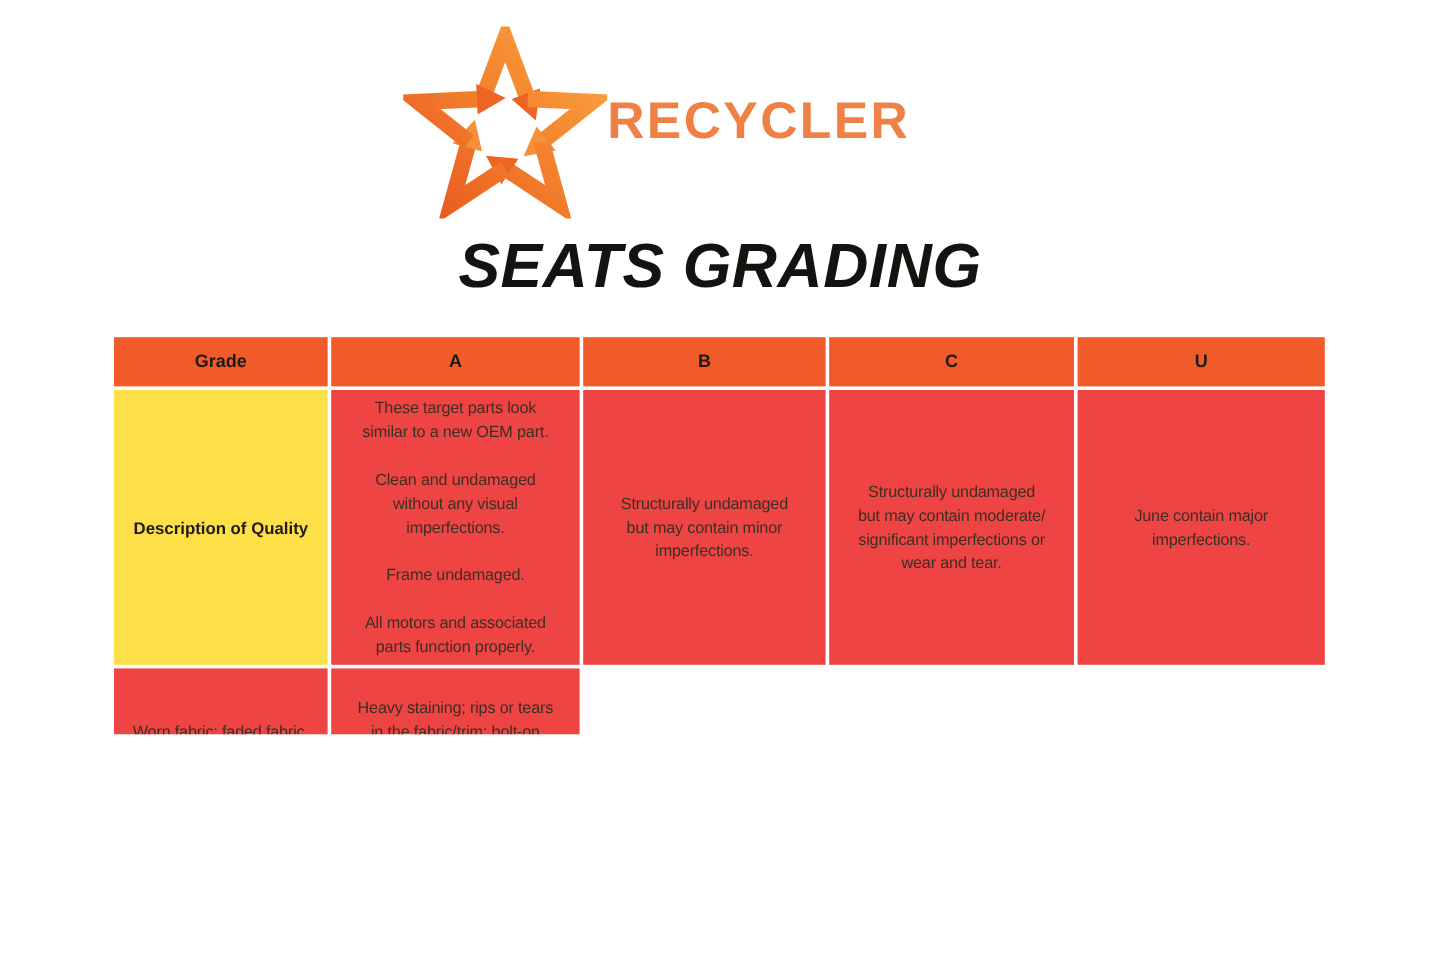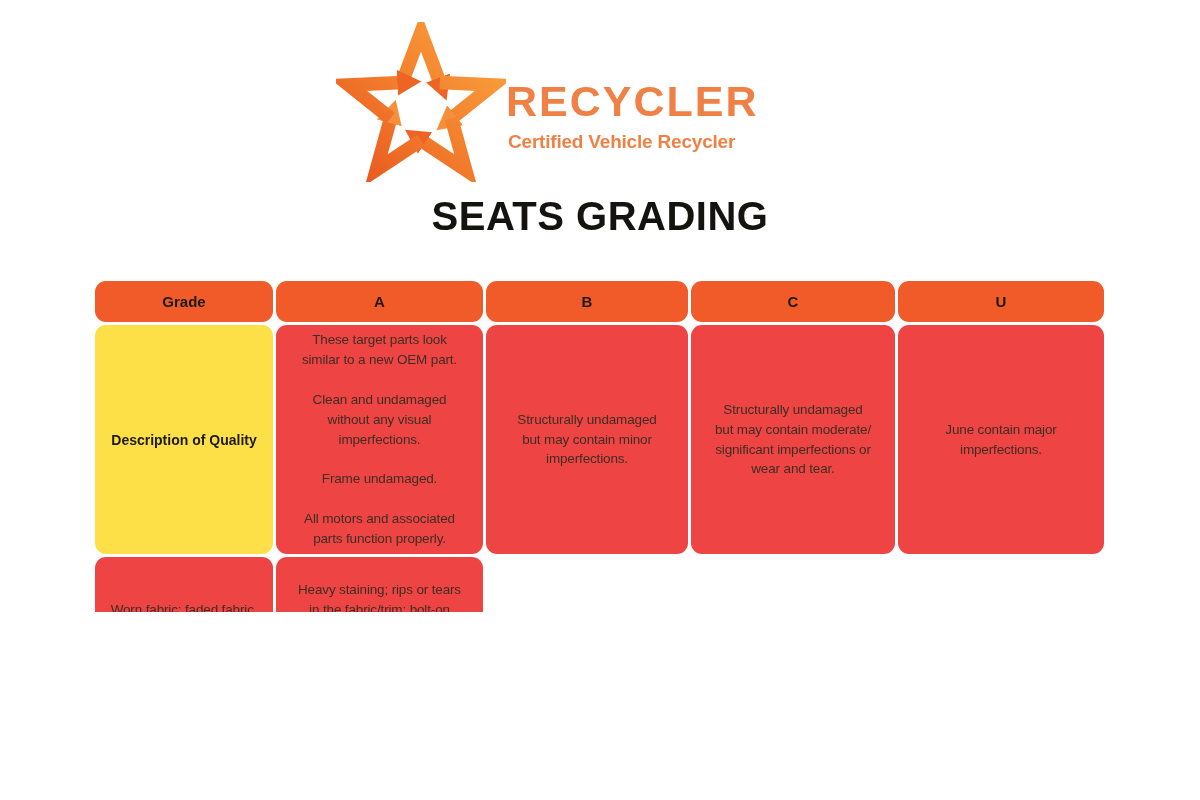--- a/index.html
+++ b/index.html
@@ -18,36 +18,36 @@
   }
   .brand-tagline {
     position:absolute; left:508px; top:131px;
     font-size:19px; font-weight:700; letter-spacing:-0.2px; line-height:1.2;
     color:#F08146;
   }
 
   
   .page-title {
     position:absolute; left:0; top:196px; width:1200px;
-    text-align:center; font-size:40px; font-weight:900; letter-spacing:0.5px;
-    line-height:1; color:#151310;
+    text-align:center; font-size:52px; font-weight:900; letter-spacing:0.5px;
+    line-height:1; color:#151310;font-style:italic;
   }
 
   
   .grading-table {
     position:absolute; left:95px; top:281px;
     display:grid;
     grid-template-columns:178px 207px 202px 204px 206px;
     grid-template-rows:41px 229px 106px;
     gap:3px;
     background:#ffffff;
   }
   .cell {
     display:flex; align-items:center; justify-content:center;
-    text-align:center; box-sizing:border-box; padding:6px 10px;border-radius:11px;
+    text-align:center; box-sizing:border-box; padding:6px 10px;
   }
   .head {
     background:#F15A29; color:#1D1A17;
     font-weight:700; font-size:15px;
   }
   .row-label { background:#fde047; color:#1D1A17; font-weight:700; font-size:14px; white-space:nowrap; }
   .body-cell {
     background:#ef4444; color:#3C2F23;
     font-size:13.5px; letter-spacing:-0.15px; line-height:1.48;
     white-space:pre-line;
@@ -74,21 +74,20 @@
     </defs>
     <g fill="none" stroke="url(#starGrad)" stroke-width="17" stroke-linejoin="miter">
       <path d="M76.5,67.6 L100,5 L123.5,67.6" marker-end="url(#ahDark)"></path>
       <path d="M123.5,67.6 L190.4,70.6 L138,112.4" marker-end="url(#ahLight)"></path>
       <path d="M138,112.4 L155.8,176.9 L100,140" marker-end="url(#ahDark)"></path>
       <path d="M100,140 L44.2,176.9 L62,112.4" marker-end="url(#ahLight)"></path>
       <path d="M62,112.4 L9.6,70.6 L76.5,67.6" marker-end="url(#ahDark)"></path>
     </g>
   </svg>
   <div class="brand-text">RECYCLER</div>
-  <div class="brand-tagline">Certified Vehicle Recycler</div>
 
   <div class="page-title">SEATS GRADING</div>
 
   <div class="grading-table">
 
     <div class="cell head">Grade</div>
     <div class="cell head">A</div>
     <div class="cell head">B</div>
     <div class="cell head">C</div>
     <div class="cell head">U</div>

